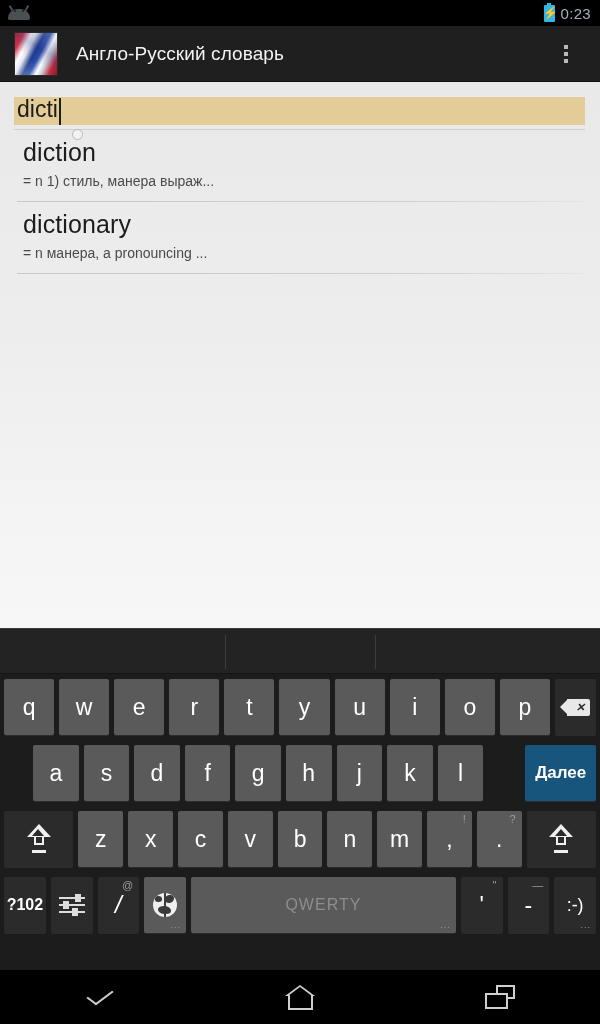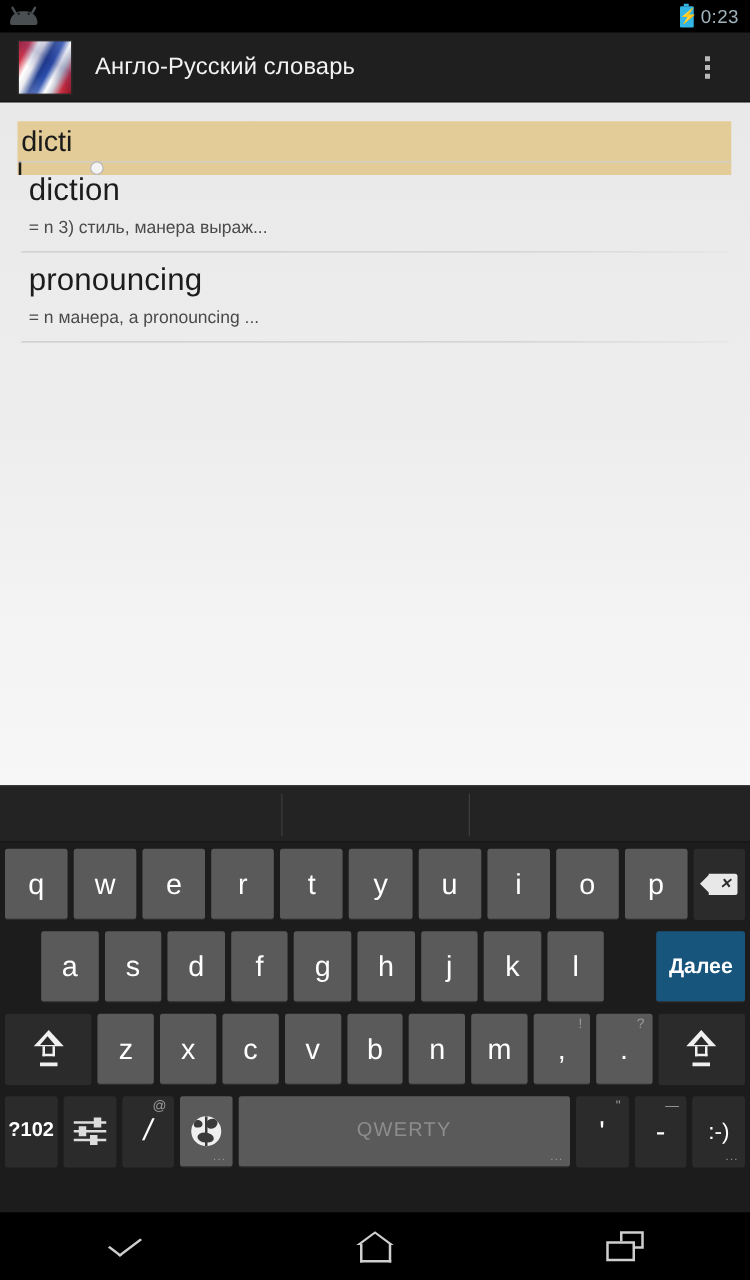--- a/index.html
+++ b/index.html
@@ -75,22 +75,22 @@
   }
   #overflow-menu i { display:block; width:4px; height:4px; background:#b9b9b9; }
 
   
   #content {
     position:absolute; left:0; top:82px; width:600px; height:546px;
     background:linear-gradient(180deg,#e9e9e9 0%,#ededed 45%,#f4f4f4 80%,#f7f7f7 100%);
   }
   #search-row { position:relative; height:48px; }
   #search-field {
-    position:absolute; left:14px; top:15px; width:571px; height:43px;
-    background:#e3cc97; display:flex; align-items:flex-start;flex-direction:column;
+    position:absolute; left:14px; top:15px; width:571px; height:28px;
+    background:#e3cc97; display:flex; align-items:flex-end;
   }
   #search-text {
     color:#1a1a1a; font-size:23px; padding-left:3px; line-height:32px;
     font-family:"Liberation Sans", sans-serif;
   }
   #caret { width:2px; height:27px; background:#1c1c1c; margin-left:1px; }
   #text-handle {
     position:absolute; left:72px; top:47px; width:11px; height:11px;
     border-radius:50%; background:#f3f3f3; border:1px solid #b8b8b8;
   }
@@ -278,25 +278,25 @@
         <span id="search-text">dicti</span>
         <span id="caret"></span>
       </div>
       <div id="underline"></div>
       <div id="text-handle"></div>
     </div>
 
     <div id="results">
         <div class="result-item">
           <div class="result-title">diction</div>
-          <div class="result-sub">= n  3) стиль, манера выраж...</div>
+          <div class="result-sub">= n  1) стиль, манера выраж...</div>
         </div>
         <div class="result-divider"></div>
         <div class="result-item">
-          <div class="result-title">pronouncing</div>
+          <div class="result-title">dictionary</div>
           <div class="result-sub">= n манера, a pronouncing ...</div>
         </div>
         <div class="result-divider"></div>
       </div>
   </div>
 
   <div id="keyboard">
 
     <div id="suggestion-strip">
       <span class="sdiv" style="left:225px;"></span>

